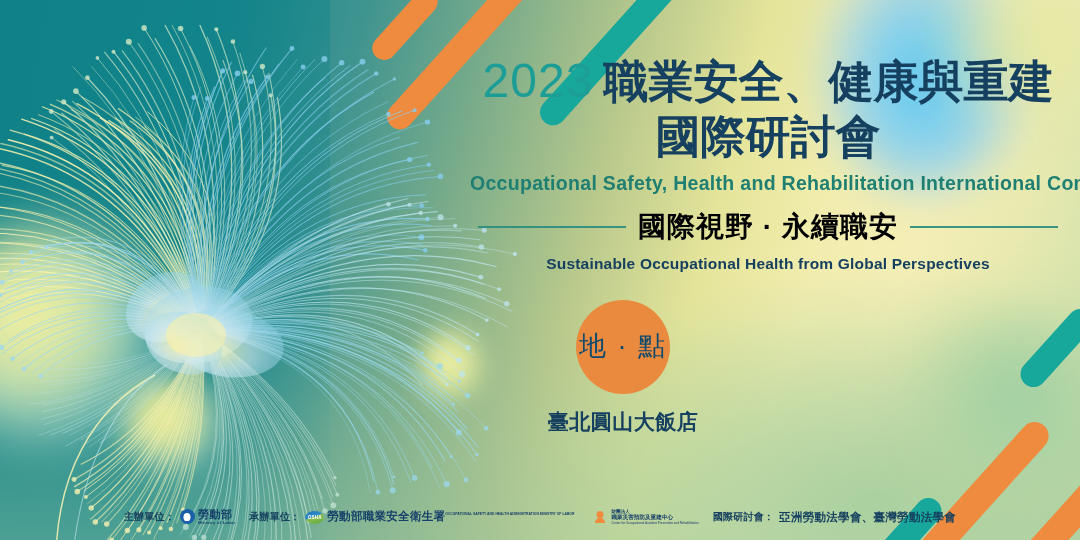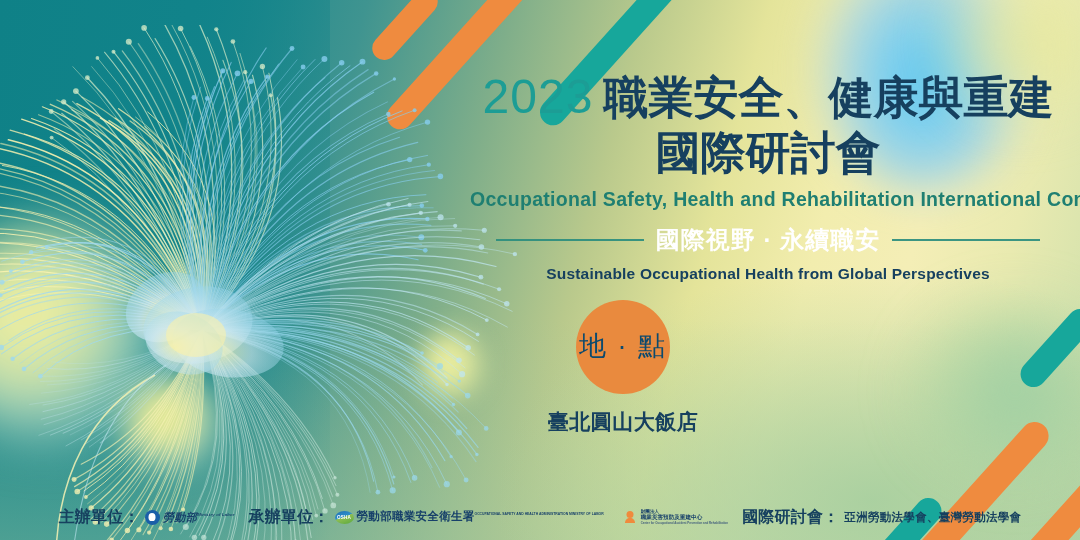--- a/index.html
+++ b/index.html
@@ -91,21 +91,21 @@
   .s-t2{width:26px;height:120px;background:#17a79b;left:884px;top:486px;transform:rotate(42deg);}
   .s-t3{width:26px;height:96px;background:#17a79b;left:1044px;top:300px;transform:rotate(42deg);}
 
   
   #feather{position:absolute;left:-30px;top:25px;width:560px;height:520px;}
 
   
   .content{position:absolute;inset:0;}
 
   .title-block{
-    position:absolute;left:470px;top:68px;width:596px;
+    position:absolute;left:470px;top:52px;width:596px;
     text-align:center;
   }
   .title-line1{
     font-size:45px;line-height:58px;font-weight:700;
     color:#16405f;white-space:nowrap;letter-spacing:0px;
   }
   .title-year{
     color:#1c9d95;font-weight:400;font-size:48px;
     letter-spacing:1px;margin-right:10px;
   }
@@ -118,21 +118,21 @@
     font-size:19.5px;font-weight:600;letter-spacing:.3px;
     color:#1f7f72;white-space:nowrap;
   }
 
   .slogan-row{
     margin-top:13px;
     display:flex;align-items:center;justify-content:center;gap:12px;
   }
   .rule{flex:1 1 auto;height:1.6px;background:#2b8d7e;opacity:.92;max-width:148px;}
   .slogan-cn{
-    font-size:24px;font-weight:700;color:#ffffff;white-space:nowrap;letter-spacing:1px;
+    font-size:28px;font-weight:700;color:#000000;white-space:nowrap;letter-spacing:1px;
   }
   .slogan-en{
     margin-top:9px;
     font-size:15.5px;font-weight:700;color:#16405f;letter-spacing:.2px;white-space:nowrap;
   }
 
   
   .info-row{position:absolute;left:470px;top:300px;width:596px;height:135px;}
   .info-col{position:absolute;top:0;text-align:center;width:230px;}
   .info-col.place{left:38px;}
@@ -153,36 +153,36 @@
   }
   .info-val.date{font-size:21px;letter-spacing:0px;}
 
   
   .footer{
     position:absolute;left:0;right:0;bottom:6px;height:34px;
     display:flex;align-items:center;justify-content:center;gap:14px;
     padding:0 18px;
   }
   .f-group{display:flex;align-items:center;gap:5px;white-space:nowrap;}
-  .f-label{font-size:16px;font-weight:700;color:#16405f;letter-spacing:.2px;}
+  .f-label{font-size:10px;font-weight:700;color:#16405f;letter-spacing:.2px;}
   .f-names{font-size:11.5px;font-weight:700;color:#16405f;letter-spacing:.3px;}
 
   .logo-mol{
     display:flex;align-items:center;gap:3px;
   }
   .mol-mark{
     width:15px;height:15px;border-radius:50%;
     background:#1a5fa8;position:relative;flex:0 0 auto;
   }
   .mol-mark::after{
     content:"";position:absolute;left:50%;top:50%;
     width:7px;height:8px;transform:translate(-50%,-50%);
     background:#fff;border-radius:50% 50% 45% 45%;
   }
-  .mol-txt{display:flex;flex-direction:row;line-height:1;font-style:italic;}
+  .mol-txt{display:flex;flex-direction:column;line-height:1;}
   .mol-cn{font-size:11px;font-weight:700;color:#17406a;letter-spacing:.5px;}
   .mol-en{font-size:4.2px;font-weight:700;color:#17406a;letter-spacing:.2px;margin-top:1px;}
 
   .logo-osha{display:flex;align-items:center;gap:3px;}
   .osha-mark{
     width:19px;height:13px;border-radius:50%;flex:0 0 auto;
     background:linear-gradient(160deg,#1f6fb5 0%,#2f8fc9 45%,#8fbf55 46%,#5aa83c 100%);
     display:flex;align-items:center;justify-content:center;
   }
   .osha-mark span{font-size:4.6px;font-weight:700;color:#fff;letter-spacing:.2px;}

